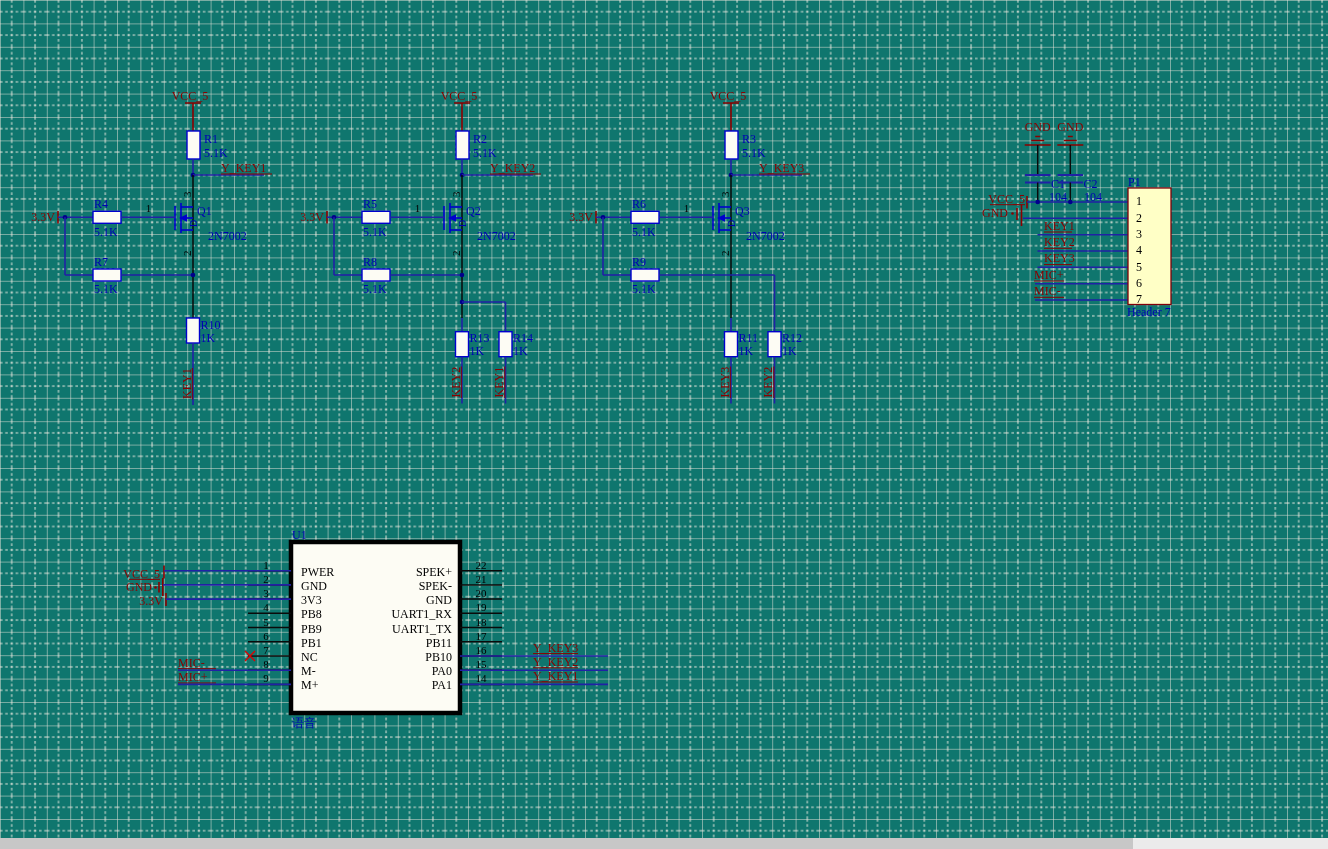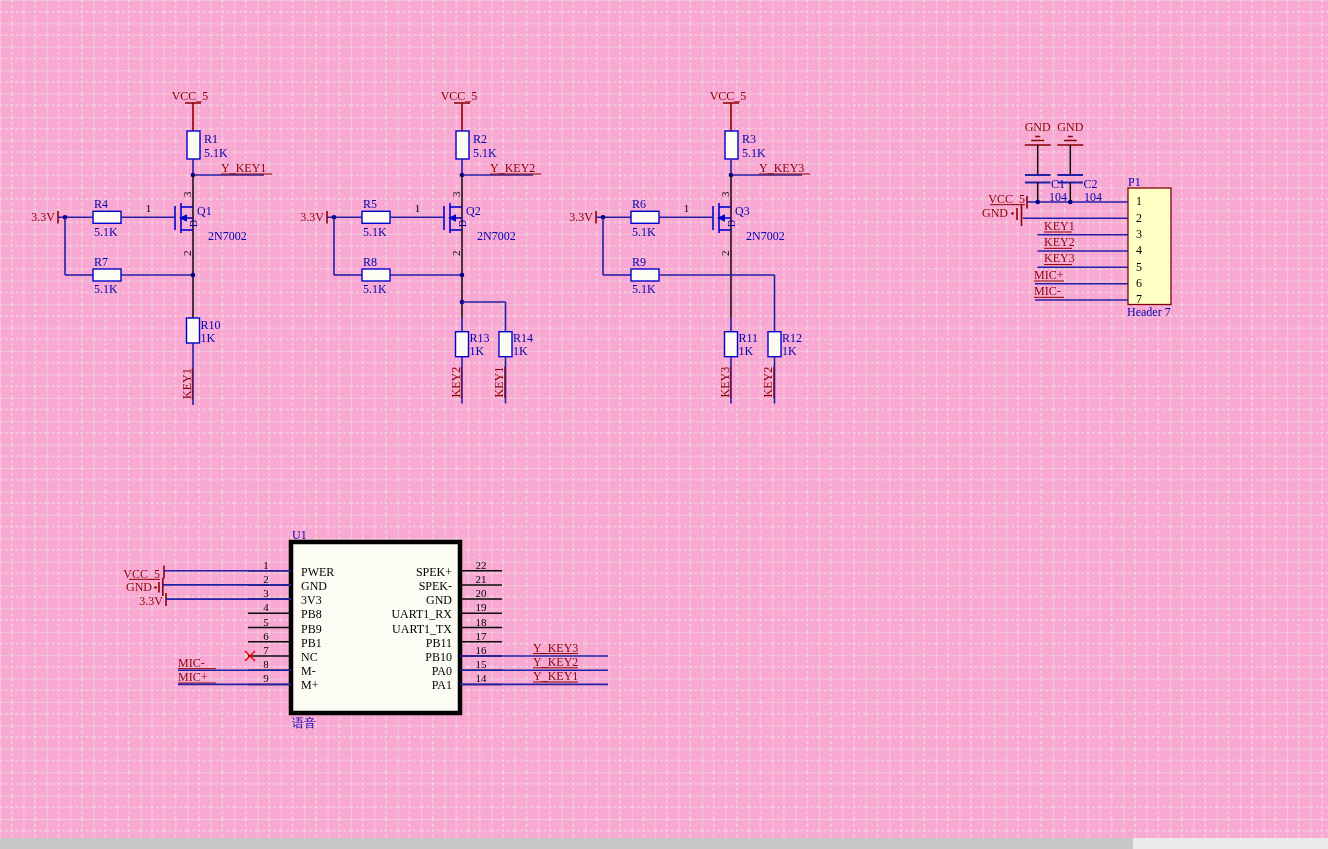--- a/index.html
+++ b/index.html
@@ -1,16 +1,16 @@
 <!DOCTYPE html>
 <html><head>
 <meta charset="utf-8">
 <style>
   html,body{margin:0;padding:0;background:#FCFAF0;}
-  .sheet{position:relative;width:1328px;height:849px;overflow:hidden;background:#f9a8d4;}
+  .sheet{position:relative;width:1328px;height:849px;overflow:hidden;background:#0f766e;}
   svg{position:absolute;left:0;top:0;}
   text{font-family:"Liberation Serif","DejaVu Serif",serif;}
   .tb{fill:#0000B4;font-size:12px;}
   .tm{fill:#8B0000;font-size:12px;}
   .tk{fill:#000000;font-size:12px;}
   .num{font-size:11px;}
   .small{font-size:10px;}
   .wire{stroke:#2121A5;stroke-width:1.6;fill:none;}
   .pinln{stroke:#0a0a0a;stroke-width:1.5;fill:none;}
   .comp{stroke:#0000CD;stroke-width:1.4;fill:#FDFCF4;}

